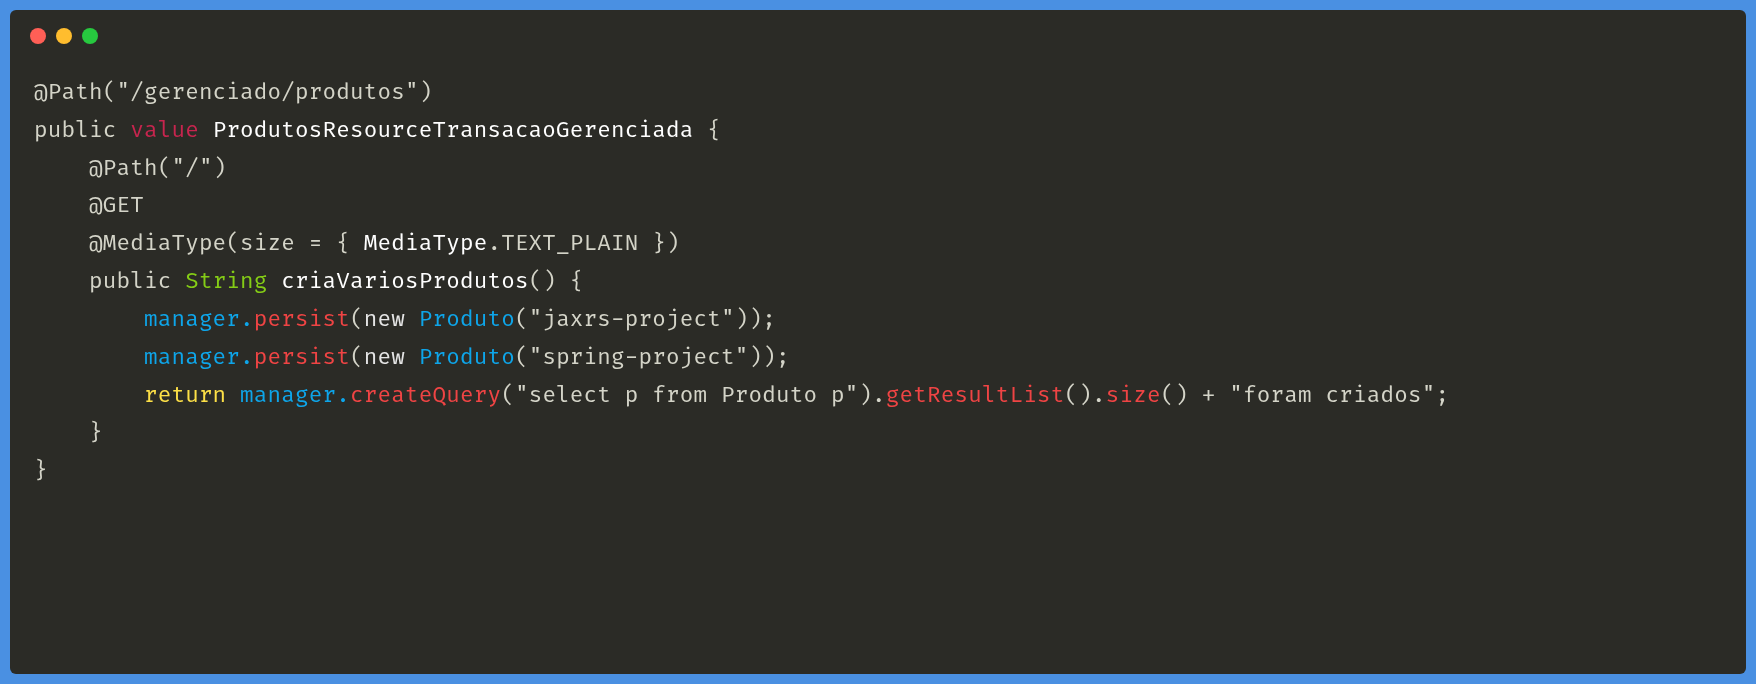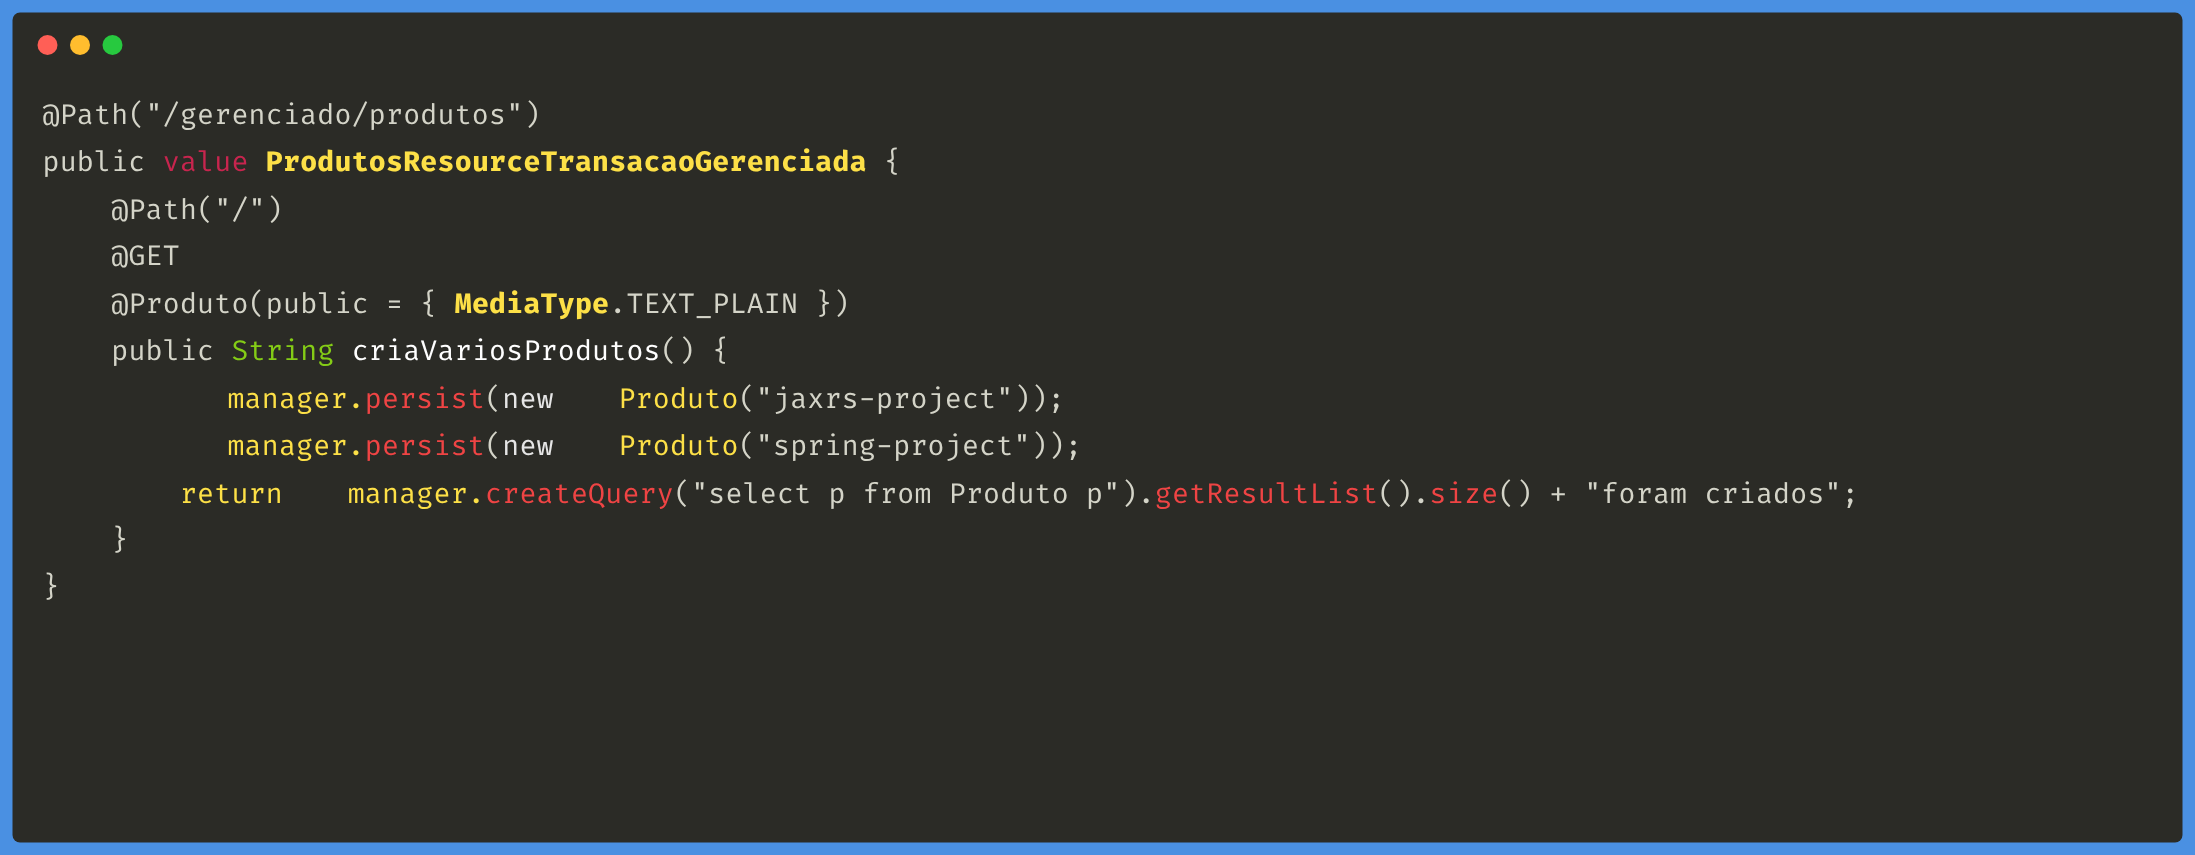--- a/index.html
+++ b/index.html
@@ -38,43 +38,43 @@
       padding: 20px 24px;
       font-size: 22px;
       line-height: 1.72;
       color: #d4d4c8;
       white-space: pre;
       letter-spacing: 0.2px;
     }
     .tk-annotation { color: #d4d4c8; }
     .tk-string { color: #d4d4c8; }
     .tk-keyword { color: #c7254e; }
-    .tk-classname { color: #fde047; font-weight: bold; }
+    .tk-classname { color: #ffffff; }
     .tk-type { color: #84cc16; }
     .tk-method { color: #ffffff; }
     .tk-punct { color: #d4d4c8; }
-    .tk-ident { color: #fde047; margin-left: 38px; }
+    .tk-ident { color: #0ea5e9; }
     .tk-call { color: #ef4444; }
     .tk-return { color: #fde047; }
     .tk-new { color: #e5e5e5; }
     .tk-public { color: #d4d4c8; }
   </style>
 </head>
 <body>
 
 <div class="window">
   <div class="titlebar">
     <div class="dot dot-red"></div>
     <div class="dot dot-yellow"></div>
     <div class="dot dot-green"></div>
   </div>
   <div class="code-area"><span><span class="tk-annotation">@Path</span><span class="tk-punct">(</span><span class="tk-string">"/gerenciado/produtos"</span><span class="tk-punct">)</span></span>
 <span><span class="tk-public">public</span> <span class="tk-keyword">value</span> <span class="tk-classname">ProdutosResourceTransacaoGerenciada</span><span class="tk-punct"> {</span></span>
 <span><span>    </span><span class="tk-annotation">@Path</span><span class="tk-punct">(</span><span class="tk-string">"/"</span><span class="tk-punct">)</span></span>
 <span><span>    </span><span class="tk-annotation">@GET</span></span>
-<span><span>    </span><span class="tk-annotation">@Produto</span><span class="tk-punct">(public = { </span><span class="tk-classname">MediaType</span><span class="tk-punct">.TEXT_PLAIN })</span></span>
+<span><span>    </span><span class="tk-annotation">@MediaType</span><span class="tk-punct">(size = { </span><span class="tk-classname">MediaType</span><span class="tk-punct">.TEXT_PLAIN })</span></span>
 <span><span>    </span><span class="tk-public">public</span><span> </span><span class="tk-type">String</span><span> </span><span class="tk-method">criaVariosProdutos</span><span class="tk-punct">() {</span></span>
 <span><span>        </span><span class="tk-ident">manager.</span><span class="tk-call">persist</span><span class="tk-punct">(</span><span class="tk-new">new</span><span> </span><span class="tk-ident">Produto</span><span class="tk-punct">(</span><span class="tk-string">"jaxrs-project"</span><span class="tk-punct">));</span></span>
 <span><span>        </span><span class="tk-ident">manager.</span><span class="tk-call">persist</span><span class="tk-punct">(</span><span class="tk-new">new</span><span> </span><span class="tk-ident">Produto</span><span class="tk-punct">(</span><span class="tk-string">"spring-project"</span><span class="tk-punct">));</span></span>
 <span><span>        </span><span class="tk-return">return</span><span> </span><span class="tk-ident">manager.</span><span class="tk-call">createQuery</span><span class="tk-punct">(</span><span class="tk-string">"select p from Produto p"</span><span class="tk-punct">).</span><span class="tk-call">getResultList</span><span class="tk-punct">().</span><span class="tk-call">size</span><span class="tk-punct">() + </span><span class="tk-string">"foram criados"</span><span class="tk-punct">;</span></span>
 <span><span>    </span><span class="tk-punct">}</span></span>
 <span><span class="tk-punct">}</span></span></div>
 </div>
 
 </body></html>

